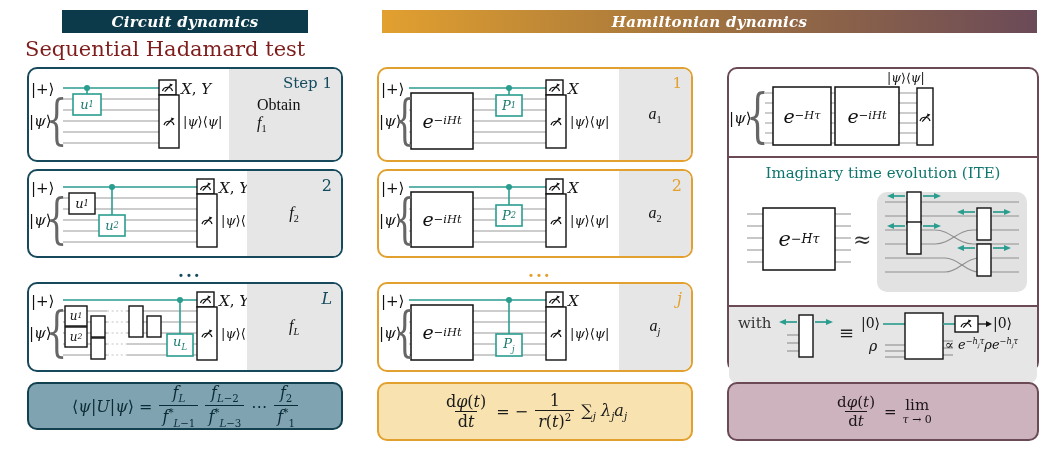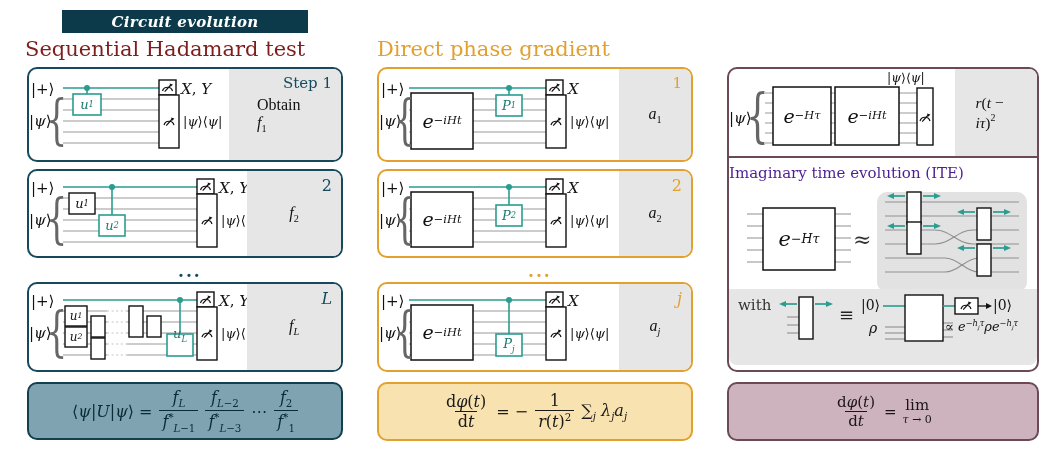--- a/index.html
+++ b/index.html
@@ -47,24 +47,24 @@
     </symbol>
     <symbol id="al" viewBox="0 0 18 6">
       <line x1="6" y1="3" x2="18" y2="3" stroke="#2a9d8f" stroke-width="1.7"></line>
       <path d="M7 0L0 3l7 3z" fill="#2a9d8f"></path>
     </symbol>
   </defs>
 </svg>
 
 <div class="fig">
 
-  <div class="hdr hdr-left">Circuit evolution</div>
+  <div class="hdr hdr-left">Circuit dynamics</div>
+  <div class="hdr hdr-right">Hamiltonian dynamics</div>
 
   <div class="coltitle" style="left:25px;color:#7f1d1d">Sequential Hadamard test</div>
-  <div class="coltitle" style="left:377px;color:#e2a02f">Direct phase gradient</div>
 
   <div class="cbox" style="left:27px;top:67px;width:316px;height:95px;border-color:#17495c">
     <svg class="cs" width="312" height="91">
       <g stroke="#9a9a9a" stroke-width="1.1">
         <line x1="34" y1="30" x2="130" y2="30"></line>
           <line x1="34" y1="41" x2="130" y2="41"></line>
         <line x1="34" y1="52" x2="130" y2="52"></line>
           <line x1="34" y1="63" x2="130" y2="63"></line>
         <line x1="34" y1="74" x2="130" y2="74"></line>
       </g>
@@ -172,32 +172,32 @@
     <div class="lb" style="left:0px;top:41px;font-size:15px">|<i>ψ</i>⟩</div>
     <div class="br" style="left:17px;top:21px;font-size:54px;line-height:54px">{</div>
     <div class="cl" style="left:36px;top:22px;width:22px;height:20px;font-size:12px;font-style:italic">
         <i>u</i>
         <sub>1</sub>
       </div>
     <div class="cl" style="left:36px;top:43px;width:22px;height:20px;font-size:12px;font-style:italic">
         <i>u</i>
         <sub>2</sub>
       </div>
-    <div class="cl" style="left:138px;top:42px;width:26px;height:18px;font-size:13px;color:#1b7a6e;font-style:italic">
+    <div class="cl" style="left:138px;top:50px;width:26px;height:18px;font-size:13px;color:#1b7a6e;font-style:italic">
         <i>u<sub>L</sub></i>
       </div>
     <div class="lb" style="left:190px;top:9px;font-size:15px"><i>X</i>, <i>Y</i></div>
     <div class="lb" style="left:192px;top:43px;font-size:13px">|<i>ψ</i>⟩⟨<i>ψ</i>|</div>
     <div class="strip" style="width:94px">
       <div class="badge" style="color:#134a5e;font-size:16px"><i>L</i></div>
       <div class="pv"><i>f<sub>L</sub></i></div>
     </div>
   </div>
 
-  <div class="fbox" style="left:27px;top:382px;width:316px;height:58px;background:#7fa3b0;border-color:#12404f;color:#0b2b36">
+  <div class="fbox" style="left:27px;top:382px;width:316px;height:48px;background:#7fa3b0;border-color:#12404f;color:#0b2b36">
     <span>⟨<i>ψ</i>|<i>U</i>|<i>ψ</i>⟩ =</span>
     <span class="frac">
       <span class="fn"><i>f<sub>L</sub></i></span>
       <span class="fd"><i>f</i><sup>*</sup><sub><i>L</i>−1</sub></span>
     </span>
     <span class="frac">
       <span class="fn"><i>f</i><sub><i>L</i>−2</sub></span>
       <span class="fd"><i>f</i><sup>*</sup><sub><i>L</i>−3</sub></span>
     </span>
     <span>⋯</span>
@@ -356,27 +356,24 @@
       <div class="br" style="left:17px;top:18px;font-size:58px;line-height:58px">{</div>
       <div class="cl glabel" style="left:44px;top:18px;width:58px;height:58px">
           <i>e</i>
           <sup>−<i>Hτ</i></sup>
         </div>
       <div class="cl glabel" style="left:106px;top:18px;width:64px;height:58px">
           <i>e</i>
           <sup>−<i>iHt</i></sup>
         </div>
       <div class="lb" style="left:158px;top:2px;font-size:12.5px">|<i>ψ</i>⟩⟨<i>ψ</i>|</div>
-      <div class="strip" style="width:82px;border-radius:0 8px 0 0">
-        <div class="pv" style="font-size:15.5px"><i>r</i>(<i>t</i> − <i>iτ</i>)<sup>2</sup></div>
-      </div>
     </div>
 
     <div class="rsec" style="top:89px;height:147px;border-bottom:2px solid #6b4a55">
-      <div class="lb" style="left:0;top:7px;width:308px;font-size:15px;color:#4c1d95">Imaginary time evolution (ITE)</div>
+      <div class="lb" style="left:0;top:7px;width:308px;text-align:center;font-size:15px;color:#0f766e">Imaginary time evolution (ITE)</div>
       <svg class="cs" width="308" height="147">
         <g stroke="#9a9a9a" stroke-width="1.1">
           <line x1="18" y1="56" x2="34" y2="56"></line>
             <line x1="18" y1="68" x2="34" y2="68"></line>
           <line x1="18" y1="80" x2="34" y2="80"></line>
             <line x1="18" y1="92" x2="34" y2="92"></line>
           <line x1="18" y1="104" x2="34" y2="104"></line>
           <line x1="106" y1="56" x2="122" y2="56"></line>
             <line x1="106" y1="68" x2="122" y2="68"></line>
           <line x1="106" y1="80" x2="122" y2="80"></line>
@@ -406,21 +403,21 @@
         <use href="#al" x="228" y="87" width="18" height="6"></use>
         <use href="#ar" x="264" y="87" width="18" height="6"></use>
       </svg>
       <div class="cl glabel" style="left:34px;top:50px;width:72px;height:62px;font-size:21px">
           <i>e</i>
           <sup>−<i>Hτ</i></sup>
         </div>
       <div class="lb" style="left:124px;top:70px;font-size:22px;color:#333">≈</div>
     </div>
 
-    <div class="rsec" style="top:220px;height:76px;background:#e6e6e6;border-radius:0 0 8px 8px">
+    <div class="rsec" style="top:238px;height:76px;background:#e6e6e6;border-radius:0 0 8px 8px">
       <div class="lb" style="left:9px;top:8px;font-size:15px;color:#333">with</div>
       <svg class="cs" width="308" height="63">
         <g stroke="#8f8f8f" stroke-width="1.1">
           <line x1="58" y1="28" x2="70" y2="28"></line>
             <line x1="58" y1="36" x2="70" y2="36"></line>
             <line x1="58" y1="44" x2="70" y2="44"></line>
           <line x1="214" y1="34" x2="224" y2="34"></line>
             <line x1="214" y1="41" x2="224" y2="41"></line>
             <line x1="214" y1="48" x2="224" y2="48"></line>
           <line x1="156" y1="38" x2="176" y2="38"></line>

